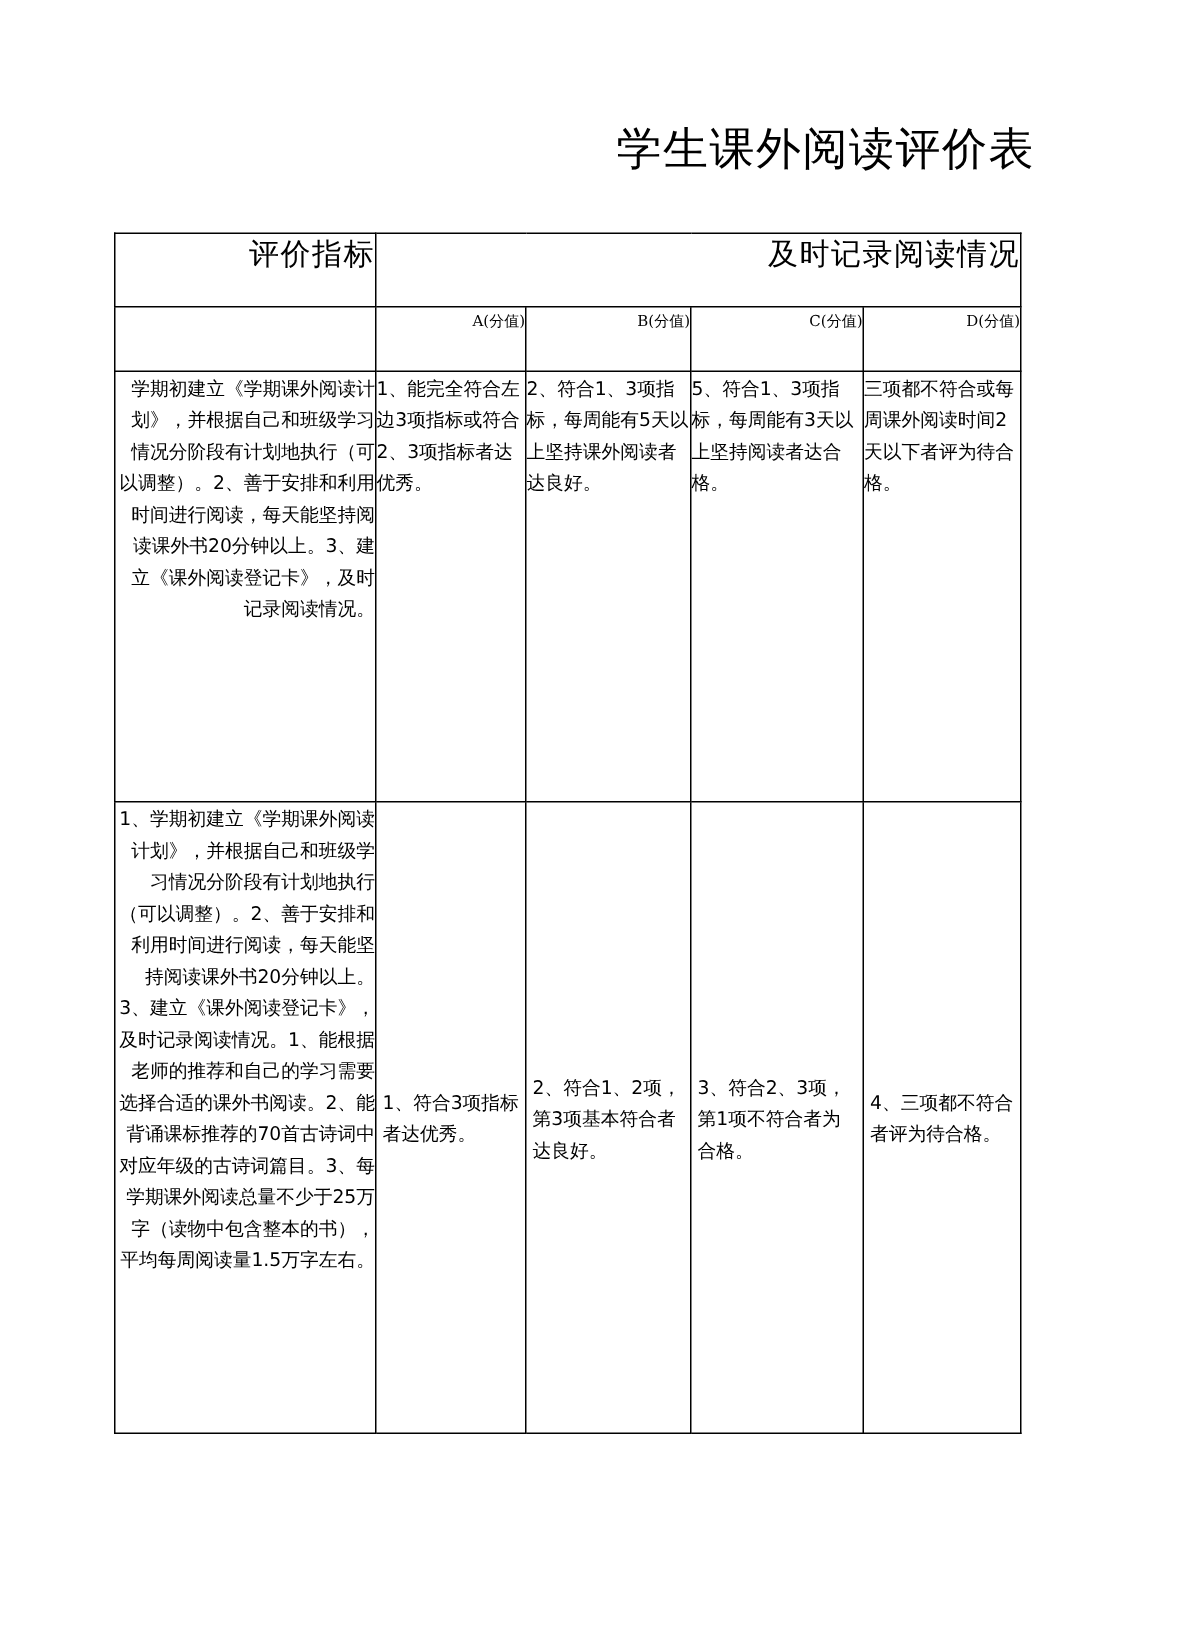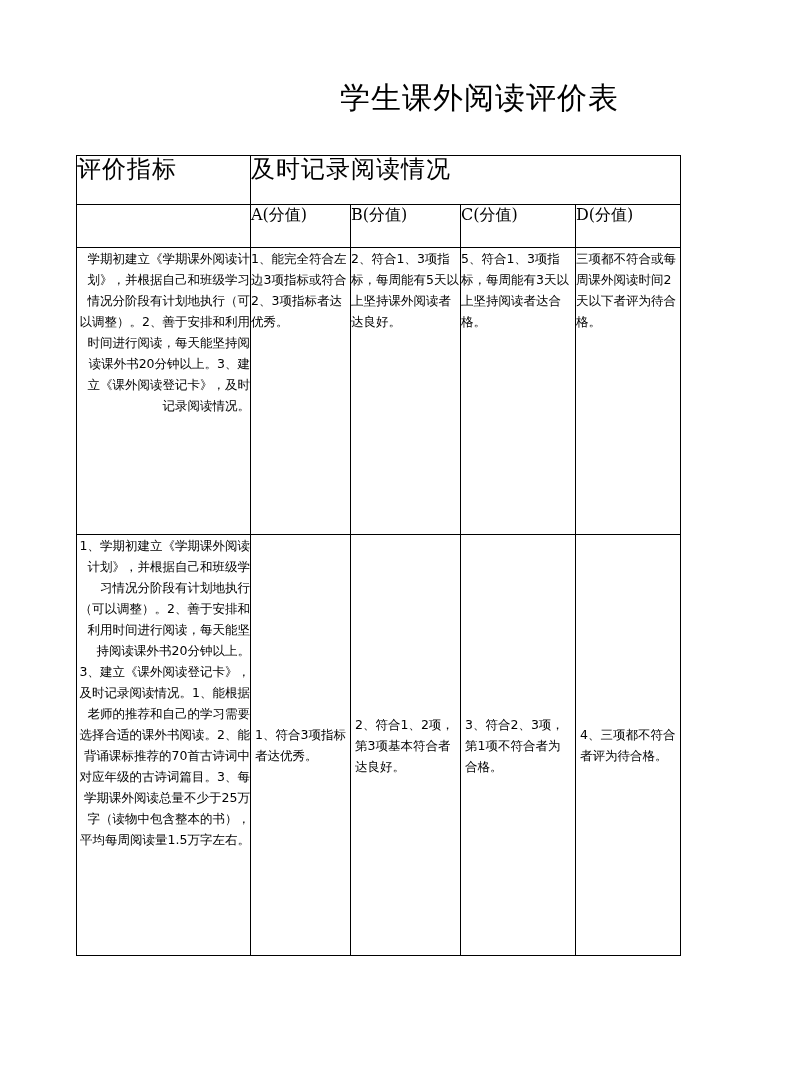--- a/index.html
+++ b/index.html
@@ -23,22 +23,22 @@
     width: 794px;
     height: 1090px;
     background: #ffffff;
   }
 
   .doc-title {
     position: absolute;
     left: 340px;
     top: 80px;
     width: 350px;
-    text-align: left;
-    font-family: Liberation Mono, monospace;
+    text-align: right;
+    font-family: Liberation Sans, sans-serif;
     font-size: 30px;
     line-height: 40px;
     letter-spacing: 1px;
     font-weight: 400;
     color: #000000;
     white-space: nowrap;
   }
 
   table.eval-table {
     position: absolute;
@@ -59,34 +59,34 @@
 
   
   col.c0 { width: 174px; }
   col.c1 { width: 100px; }
   col.c2 { width: 110px; }
   col.c3 { width: 115px; }
   col.c4 { width: 105px; }
 
   .hdr-main {
     height: 48px;
-    text-align: left;
+    text-align: right;
     vertical-align: middle;
     font-family: "DejaVu Serif", "Liberation Serif", serif;
-    font-size: 24px;
+    font-size: 20px;
     line-height: 26px;
     letter-spacing: 1px;
   }
 
   .hdr-sub {
     height: 42px;
-    text-align: left;
+    text-align: right;
     vertical-align: middle;
     font-family: "DejaVu Serif", "Liberation Serif", serif;
-    font-size: 16px;
+    font-size: 10px;
     line-height: 20px;
     font-weight: bold;
   }
 
   .hdr-blank {
     height: 42px;
   }
 
   .cell-criteria {
     font-family: "DejaVu Sans", sans-serif;

